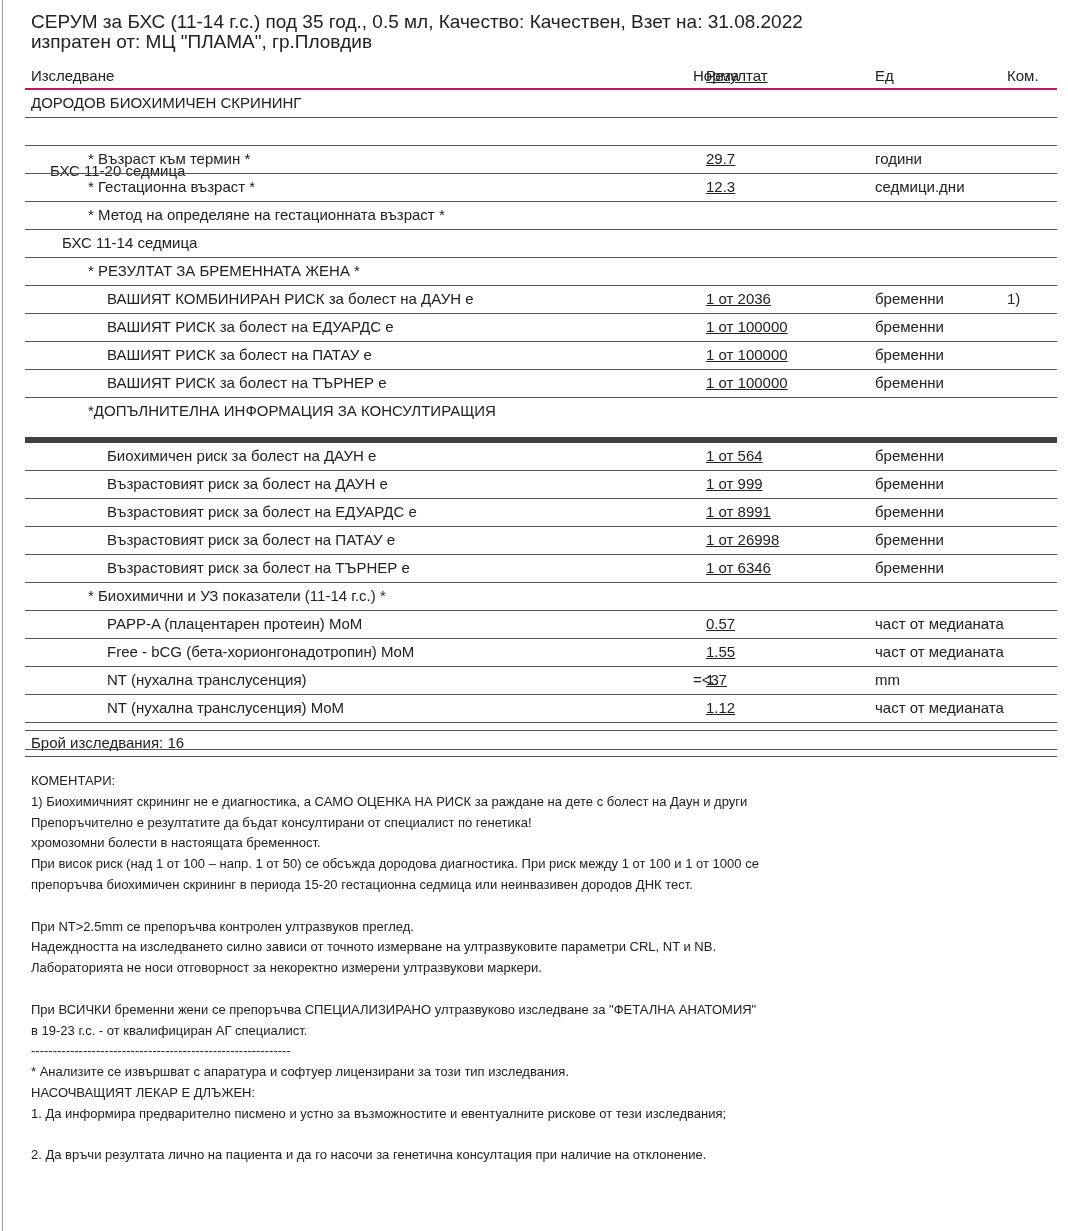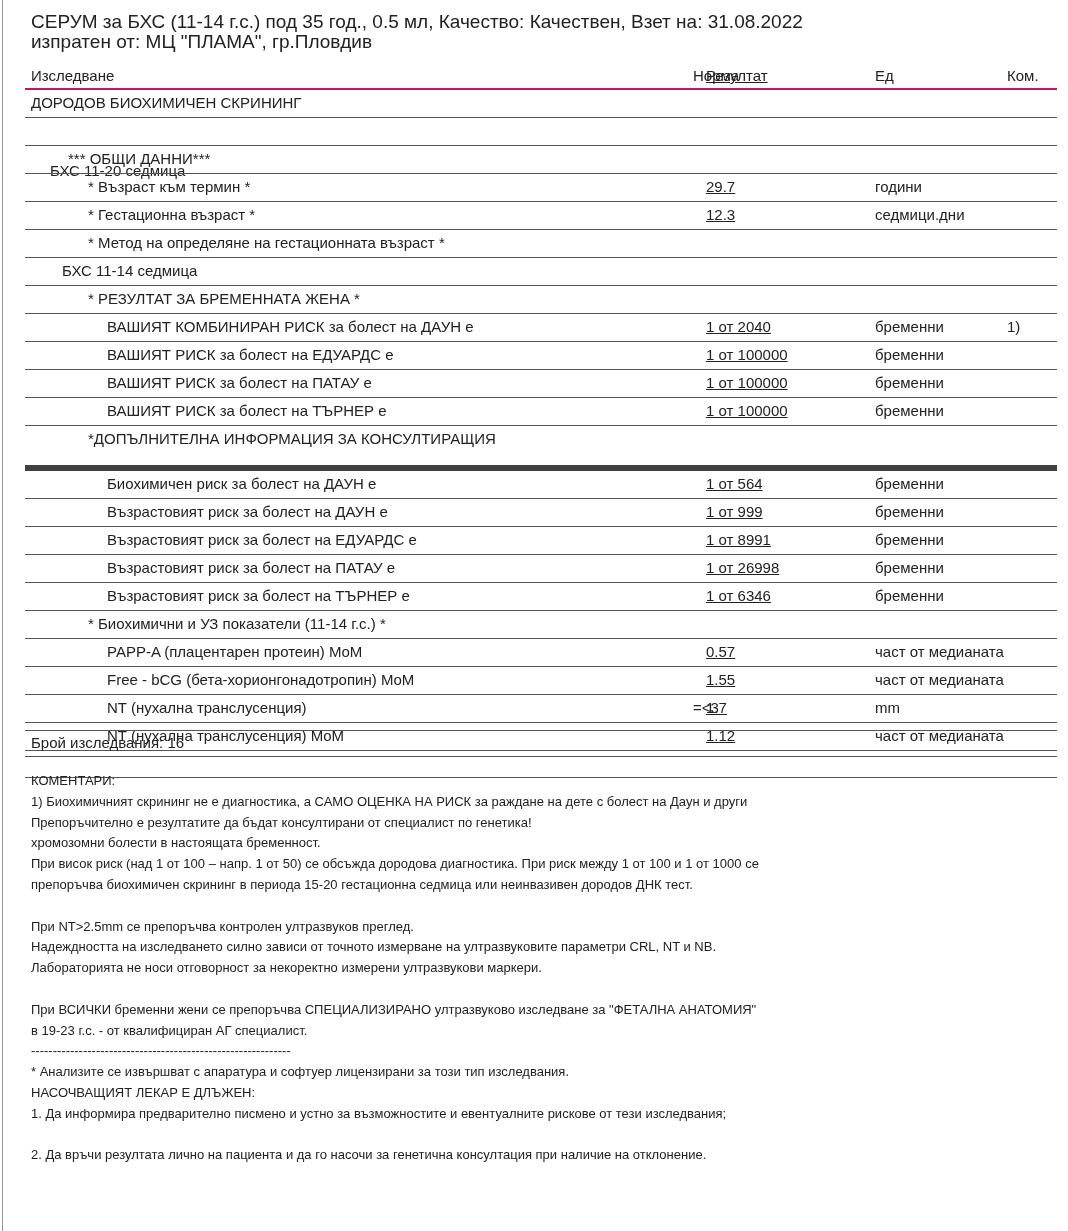--- a/index.html
+++ b/index.html
@@ -52,44 +52,41 @@
     <span class="cell" style="left:982px">Ком.</span>
   </div>
 
   <div class="row">
     <span class="cell ind0">ДОРОДОВ БИОХИМИЧЕН СКРИНИНГ</span>
   </div>
   <div class="row">
     <span class="cell ind1">БХС 11-20 седмица</span>
   </div>
   <div class="row">
-    <span class="cell ind2">*** ОБЩИ ДАННИ***</span>
-  </div>
-  <div class="row">
     <span class="cell ind3">* Възраст към термин *</span>
     <span class="cell c-res">29.7</span>
     <span class="cell c-unit">години</span>
   </div>
   <div class="row">
     <span class="cell ind3">* Гестационна възраст *</span>
     <span class="cell c-res">12.3</span>
     <span class="cell c-unit">седмици.дни</span>
   </div>
   <div class="row">
     <span class="cell ind3">* Метод на определяне на гестационната възраст *</span>
   </div>
   <div class="row">
     <span class="cell ind2" style="left:37px">БХС 11-14 седмица</span>
   </div>
   <div class="row">
     <span class="cell ind3">* РЕЗУЛТАТ ЗА БРЕМЕННАТА ЖЕНА *</span>
   </div>
   <div class="row">
     <span class="cell ind4">ВАШИЯТ КОМБИНИРАН РИСК за болест на ДАУН е</span>
-    <span class="cell c-res">1 от 2040</span>
+    <span class="cell c-res">1 от 2036</span>
     <span class="cell c-unit">бременни</span>
     <span class="cell c-com">1)</span>
   </div>
   <div class="row">
     <span class="cell ind4">ВАШИЯТ РИСК за болест на ЕДУАРДС е</span>
     <span class="cell c-res">1 от 100000</span>
     <span class="cell c-unit">бременни</span>
   </div>
   <div class="row">
     <span class="cell ind4">ВАШИЯТ РИСК за болест на ПАТАУ е</span>

